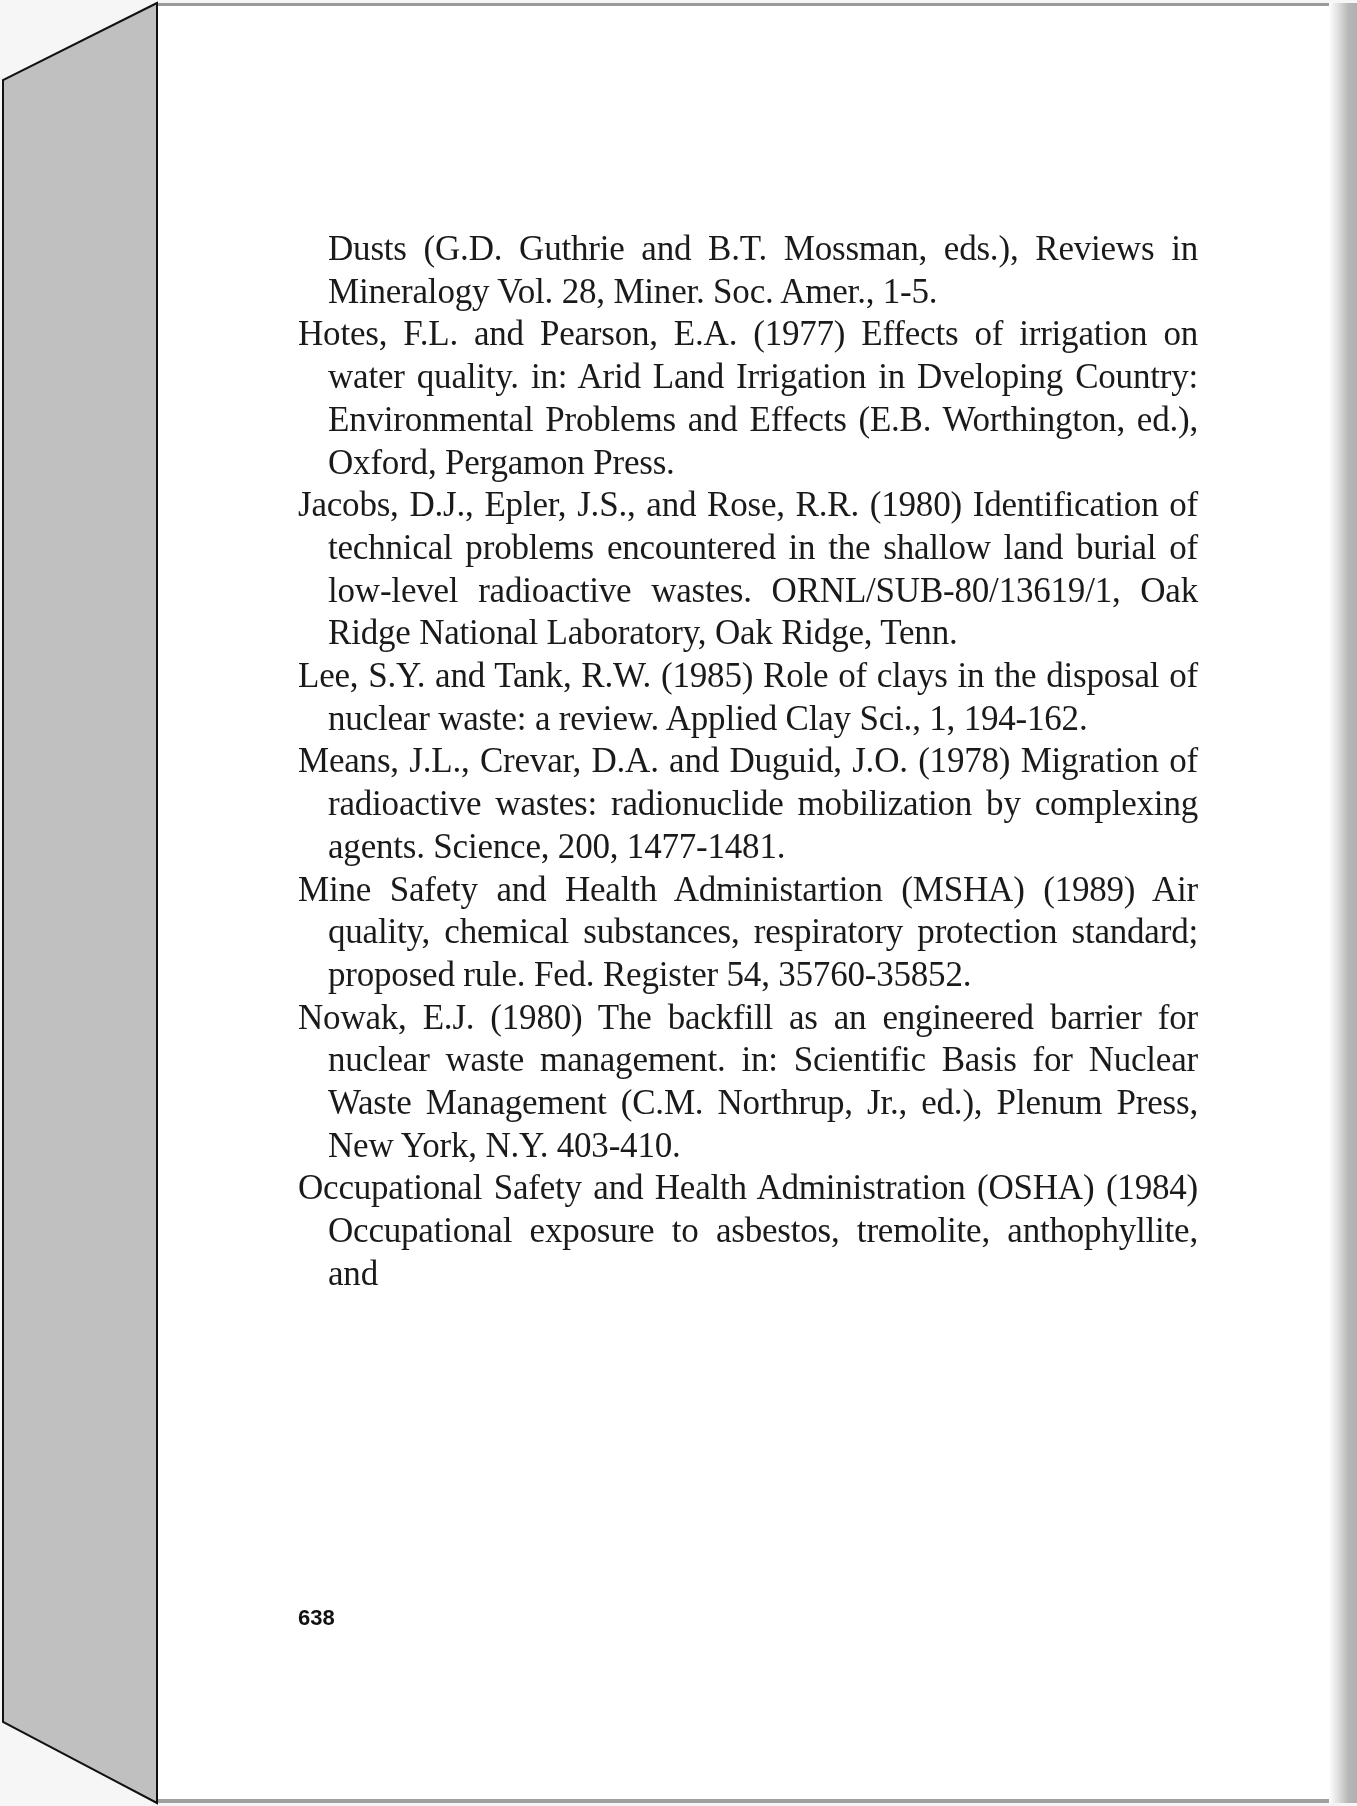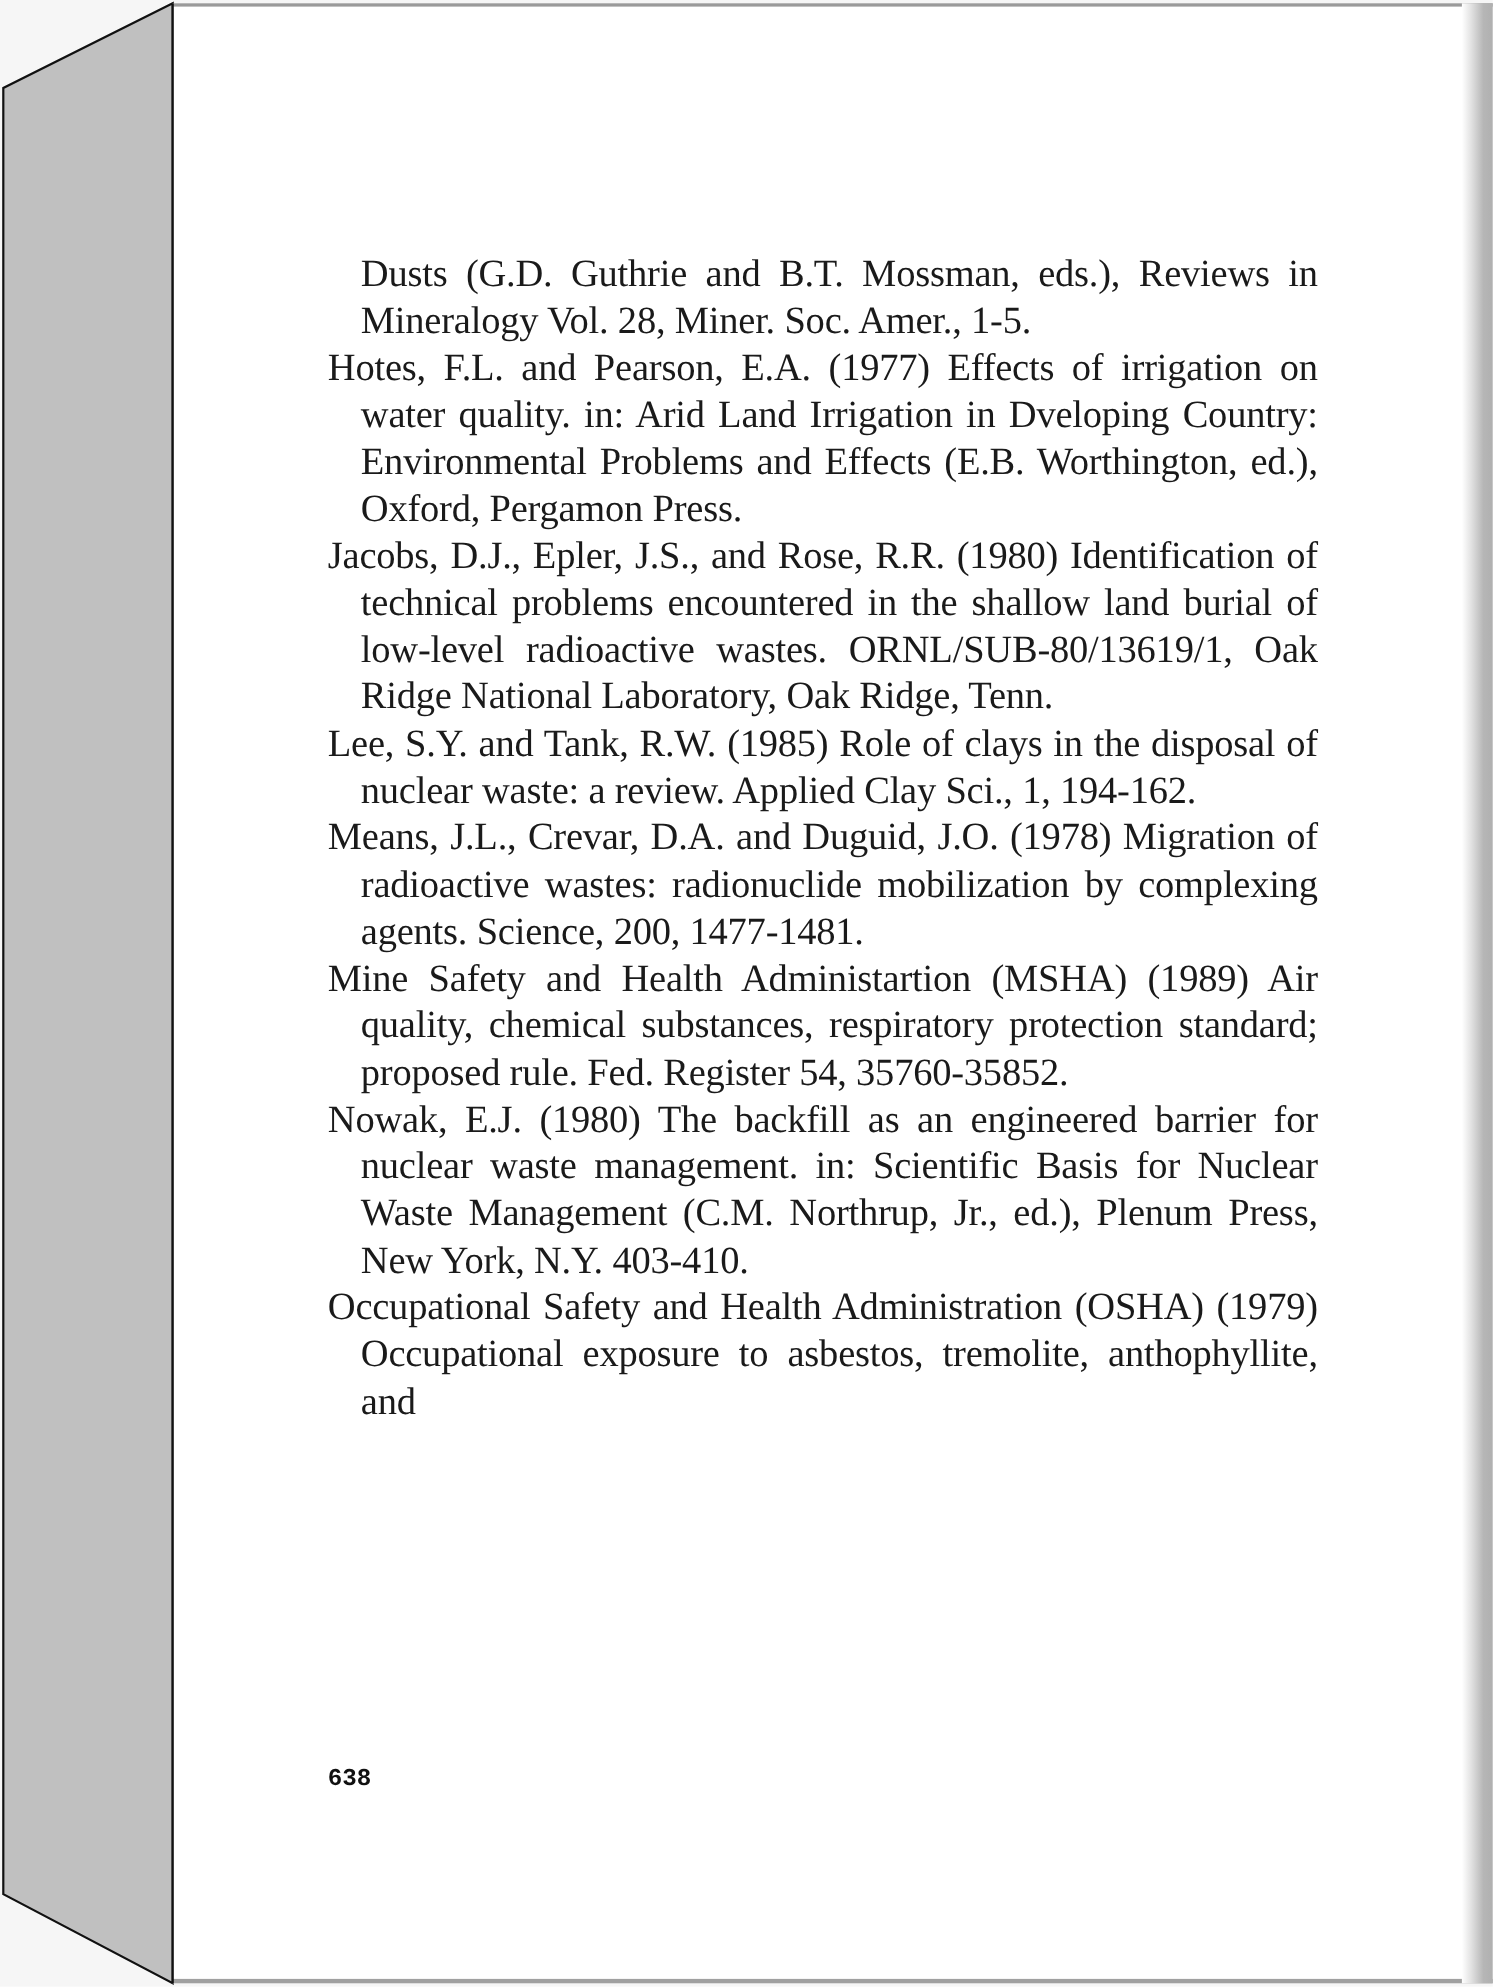--- a/index.html
+++ b/index.html
@@ -30,21 +30,21 @@
     font-size: 35px; line-height: 42.7px; color: #1a1a1a;
     letter-spacing: -0.2px;
   }
   .ref {
     margin: 0; padding-left: 30px; text-indent: -30px;
     text-align: justify; text-align-last: left;
   }
   .ref.cont { text-indent: 0; }
   .page-number {
     position: absolute; left: 298px; top: 1605px;
-    font-family: Liberation Mono, monospace; font-weight: bold; font-size: 22px; color: #111;
+    font-family: Liberation Sans, sans-serif; font-weight: bold; font-size: 22px; color: #111;
   }
 </style>
 </head>
 <body>
 
 <svg class="spine" viewBox="0 0 160 1806" width="160" height="1806">
   <polygon points="157,3 3,80 3,1722 157,1803" fill="#c0c0c0" stroke="#111" stroke-width="2"></polygon>
 </svg>
 
 <div class="page"></div>
@@ -52,16 +52,16 @@
 <div class="right-shadow"></div>
 
 <div class="refs">
   <p class="ref cont">Dusts (G.D. Guthrie and B.T. Mossman, eds.), Reviews in Mineralogy Vol. 28, Miner. Soc. Amer., 1-5.</p>
   <p class="ref">Hotes, F.L. and Pearson, E.A. (1977) Effects of irrigation on water quality. in: Arid Land Irrigation in Dveloping Country: Environmental Problems and Effects (E.B. Worthington, ed.), Oxford, Pergamon Press.</p>
   <p class="ref">Jacobs, D.J., Epler, J.S., and Rose, R.R. (1980) Identification of technical problems encountered in the shallow land burial of low-level radioactive wastes. ORNL/SUB-80/13619/1, Oak Ridge National Laboratory, Oak Ridge, Tenn.</p>
   <p class="ref">Lee, S.Y. and Tank, R.W. (1985) Role of clays in the disposal of nuclear waste: a review. Applied Clay Sci., 1, 194-162.</p>
   <p class="ref">Means, J.L., Crevar, D.A. and Duguid, J.O. (1978) Migration of radioactive wastes: radionuclide mobilization by complexing agents. Science, 200, 1477-1481.</p>
   <p class="ref">Mine Safety and Health Administartion (MSHA) (1989) Air quality, chemical substances, respiratory protection standard; proposed rule. Fed. Register 54, 35760-35852.</p>
   <p class="ref">Nowak, E.J. (1980) The backfill as an engineered barrier for nuclear waste management. in: Scientific Basis for Nuclear Waste Management (C.M. Northrup, Jr., ed.), Plenum Press, New York, N.Y. 403-410.</p>
-  <p class="ref">Occupational Safety and Health Administration (OSHA) (1979) Occupational exposure to asbestos, tremolite, anthophyllite, and</p>
+  <p class="ref">Occupational Safety and Health Administration (OSHA) (1984) Occupational exposure to asbestos, tremolite, anthophyllite, and</p>
 </div>
 
 <div class="page-number">638</div>
 
 </body></html>

